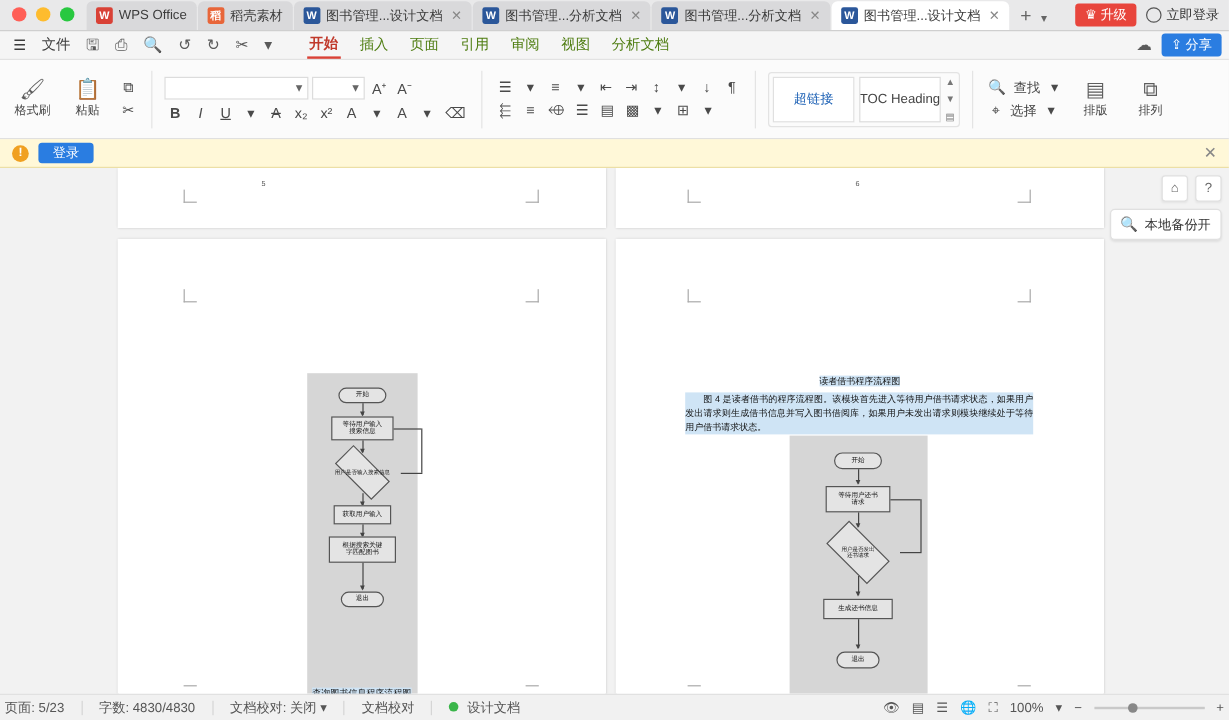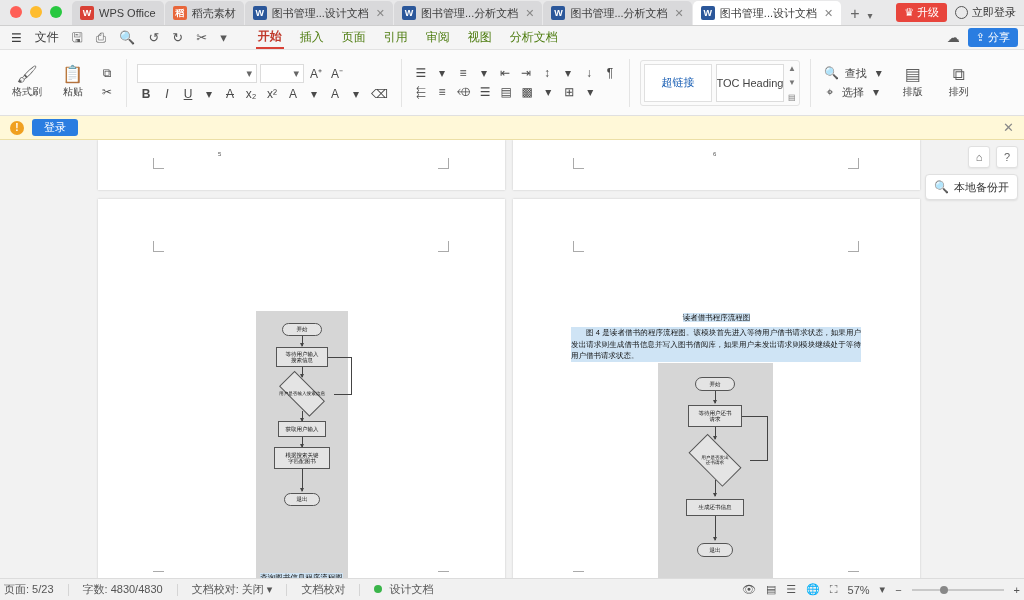--- a/index.html
+++ b/index.html
@@ -533,21 +533,21 @@
       <span class="greendot"></span>
       <span>设计文档</span>
     </span>
 
     <span class="sb-right">
       <span>👁</span>
       <span>▤</span>
       <span>☰</span>
       <span>🌐</span>
       <span>⛶</span>
-      <span>57%</span>
+      <span>100%</span>
       <span>▾</span>
       <span>−</span>
       <span class="zoomslider">
         <span class="zoomtrack"></span>
         <span class="zoomknob"></span>
       </span>
       <span>+</span>
     </span>
   </div>
 

